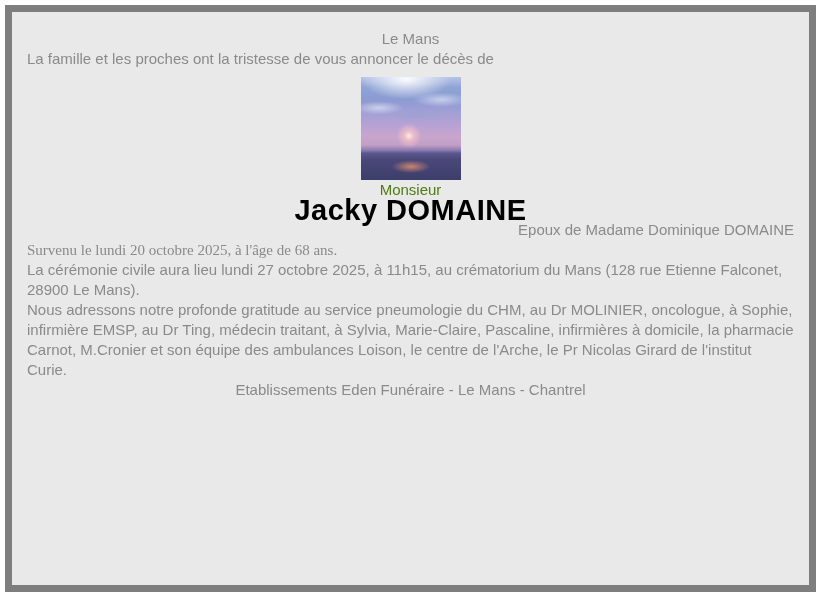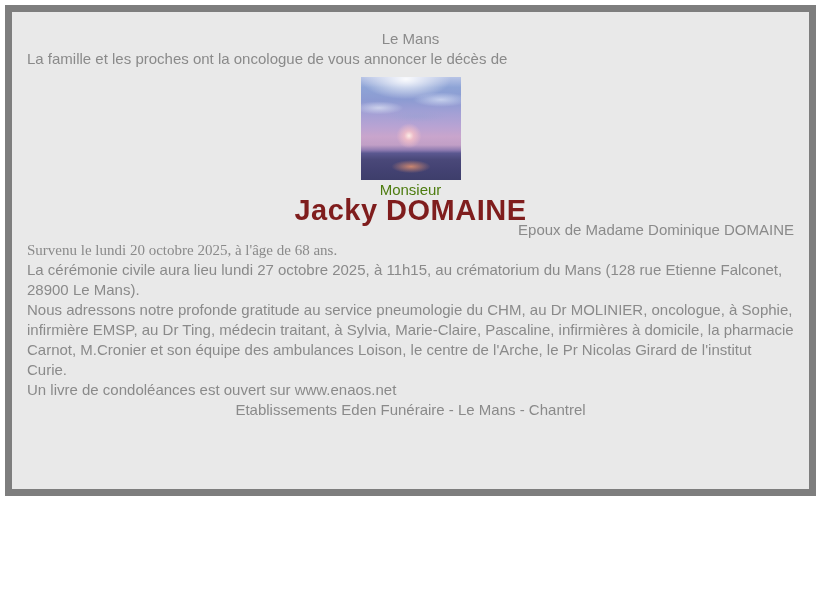--- a/index.html
+++ b/index.html
@@ -6,21 +6,21 @@
     margin: 0;
     padding: 0;
     background: #ffffff;
     font-family: "Liberation Sans", sans-serif;
   }
   .card {
     position: absolute;
     left: 5px;
     top: 5px;
     width: 811px;
-    height: 491px;
+    height: 587px;
     box-sizing: border-box;
     border: 7px solid #7e7e7e;
     background: #e9e9e9;
     padding: 17px 15px 0 15px;
     color: #8a8a8a;
     font-size: 15px;
     overflow: hidden;
   }
   .card p { margin: 0; line-height: 20px; }
   .center { text-align: center; }
@@ -40,49 +40,48 @@
         #b8c4e6 0%, #8ea4d6 10%, #8c9bd2 22%, #a3a0d5 35%,
         #b8a3d3 48%, #c9a5cc 58%, #c19fc6 66%, #8f7bb0 71%,
         #5b5890 74%, #4a4879 80%, #434272 90%, #3e3e6b 100%);
   }
   .civility { margin-top: 20px; font-size: 15px; line-height: 22px; color: #4d7c0f; }
   .name {
     margin-top: 27px;
     font-size: 29px;
     line-height: 34px;
     font-weight: bold;
-    color: #7f1d1d;
+    color: #000000;
     letter-spacing: 0.5px;
   }
   .spouse { margin-top: 19px; text-align: right; }
   .first-para { margin-top: 13px; font-family: Liberation Serif, serif; }
   .para { margin-top: 10px; }
   .footer { margin-top: 10px; }
 </style>
 </head>
 <body>
 
 <div class="card">
 
   <p class="center">Le Mans</p>
 
-  <p class="intro">La famille et les proches ont la oncologue de vous annoncer le décès de</p>
+  <p class="intro">La famille et les proches ont la tristesse de vous annoncer le décès de</p>
 
   <div class="photo"></div>
 
   <p class="center civility">Monsieur</p>
 
   <p class="center name">Jacky DOMAINE</p>
 
   <p class="center spouse">Epoux de Madame Dominique DOMAINE</p>
 
   <p class="first-para">Survenu le lundi 20 octobre 2025, à l'âge de 68 ans.</p>
 
   <p class="para">La cérémonie civile aura lieu lundi 27 octobre 2025, à 11h15, au crématorium du Mans (128 rue Etienne Falconet, 28900 Le Mans).</p>
 
   <p class="para">Nous adressons notre profonde gratitude au service pneumologie du CHM, au Dr MOLINIER, oncologue, à Sophie, infirmière EMSP, au Dr Ting, médecin traitant, à Sylvia, Marie-Claire, Pascaline, infirmières à domicile, la pharmacie Carnot, M.Cronier et son équipe des ambulances Loison, le centre de l'Arche, le Pr Nicolas Girard de l'institut Curie.</p>
 
 
-  <p class="para">Un livre de condoléances est ouvert sur www.enaos.net</p>
 
   <p class="center footer">Etablissements Eden Funéraire - Le Mans - Chantrel</p>
 
 </div>
 
 </body></html>

